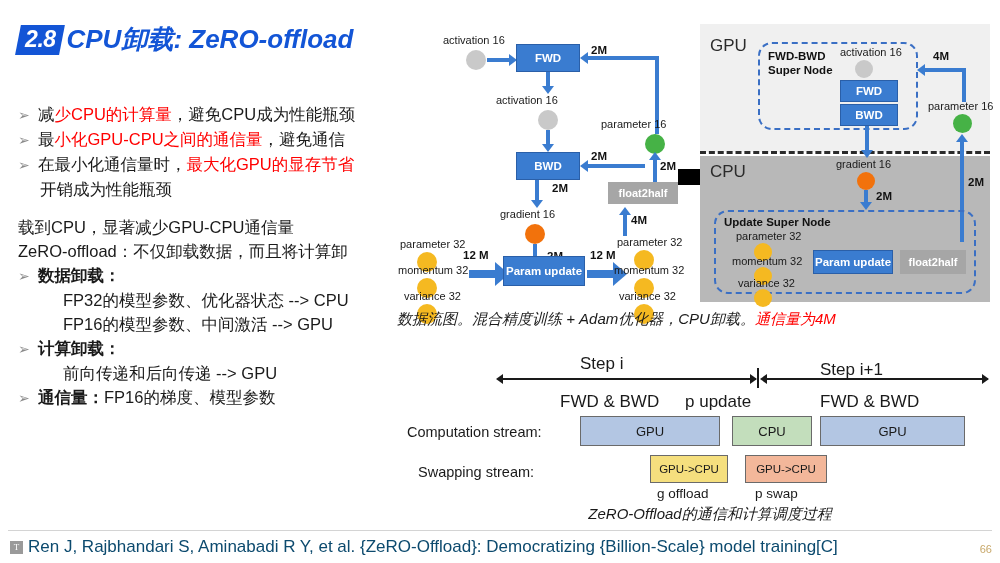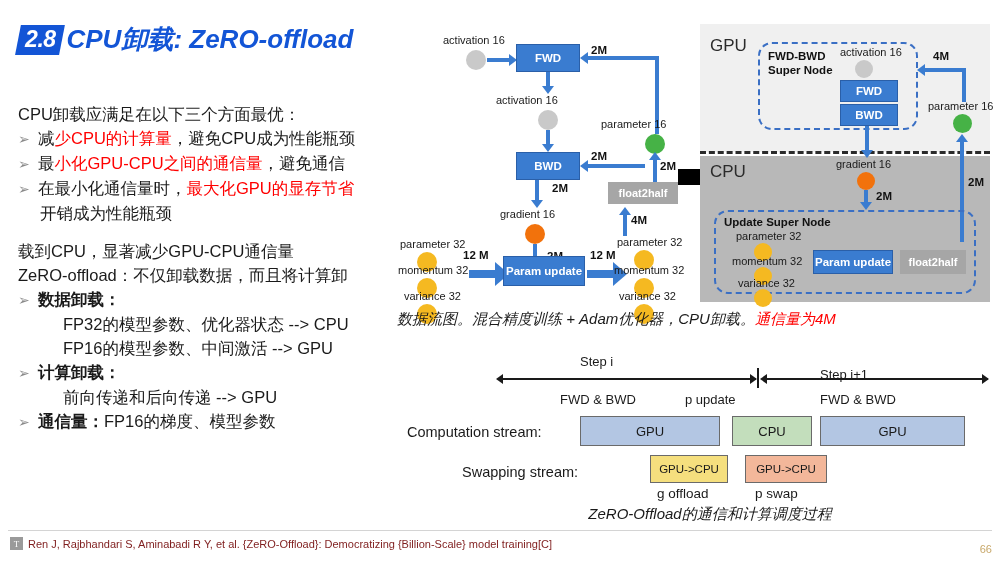--- a/index.html
+++ b/index.html
@@ -78,21 +78,21 @@
   .caption {
     position: absolute; left: 397px; top: 310px; width: 600px;
     font-size: 15px; font-style: italic; color: #1a1a1a; white-space: nowrap;
   }
 
   
   .sched { position: absolute; left: 420px; top: 352px; width: 580px; height: 160px; }
   .axis-line { position: absolute; background: #1a1a1a; height: 2px; }
   .axis-tip { position: absolute; width: 0; height: 0;
               border-top: 5px solid transparent; border-bottom: 5px solid transparent; }
-  .step-lbl { position: absolute; font-size: 13px; color: #1a1a1a; white-space: nowrap; }
+  .step-lbl { position: absolute; font-size: 17px; color: #1a1a1a; white-space: nowrap; }
   .row-lbl { position: absolute; font-size: 14.5px; color: #1a1a1a; white-space: nowrap; }
   .blk {
     position: absolute; display: flex; align-items: center; justify-content: center;
     font-size: 13px; color: #1a1a1a; border: 1px solid #6a6a6a;
   }
   .blk-gpu { background: #b3c6e3; }
   .blk-cpu { background: #c3debc; }
   .blk-yellow { background: #f5df7e; font-size: 11.5px; }
   .blk-salmon { background: #f3b79a; font-size: 11.5px; }
   .sub-lbl { position: absolute; font-size: 13.5px; color: #1a1a1a; white-space: nowrap; }
@@ -102,35 +102,34 @@
   }
 
   
   .footer-rule { position: absolute; left: 8px; top: 530px; width: 984px; height: 1px; background: #d4d4d4; }
   .footer { position: absolute; left: 10px; top: 537px; display: flex; align-items: center; }
   .foot-icon {
     width: 13px; height: 13px; background: #9a9a9a; color: #fff;
     font-size: 9px; display: flex; align-items: center; justify-content: center;
     margin-right: 5px; font-family: "Liberation Serif", serif;
   }
-  .foot-text { font-size: 11px; color: #7f1d1d; white-space: nowrap; }
+  .foot-text { font-size: 17px; color: #0c4a6e; white-space: nowrap; }
   .page-num { position: absolute; right: 8px; top: 543px; font-size: 11px; color: #c8a86a; }
 </style>
 </head>
 <body>
 
 <div class="slide">
 
   <div class="title-row">
     <div class="title-badge"><span>2.8</span></div>
     <div class="title-text">CPU卸载: ZeRO-offload</div>
   </div>
 
   <div class="left-col">
-    <div class="ln">CPU卸载应满足在以下三个方面最优：</div>
 
     <div class="ln">
       <span class="bullet">➢</span><span>减</span><span class="red">少CPU的计算量</span><span>，避免CPU成为性能瓶颈</span>
     </div>
 
     <div class="ln">
       <span class="bullet">➢</span><span>最</span><span class="red">小化GPU-CPU之间的通信量</span><span>，避免通信</span>
     </div>
     <div class="ln">
       <span class="bullet">➢</span><span>在最小化通信量时，</span><span class="red">最大化GPU的显存节省</span>
@@ -298,36 +297,36 @@
     <div class="box-gray abs" style="left:200px; top:226px; width:66px; height:24px;">float2half</div>
   </div>
 
   <div class="caption">
     <span>数据流图。混合精度训练 + Adam优化器，CPU卸载。</span><span class="red">通信量为4M</span>
   </div>
 
   <div class="sched">
 
     <div class="step-lbl" style="left:160px; top:2px;">Step i</div>
-    <div class="step-lbl" style="left:400px; top:15px;">Step i+1</div>
+    <div class="step-lbl" style="left:400px; top:8px;">Step i+1</div>
 
     <div class="axis-line" style="left:82px; top:26px; width:254px;"></div>
     <div class="axis-tip" style="left:76px; top:22px; border-right:7px solid #1a1a1a;"></div>
     <div class="axis-tip" style="left:330px; top:22px; border-left:7px solid #1a1a1a;"></div>
     <div class="axis-line" style="left:337px; top:16px; width:2px; height:20px;"></div>
     <div class="axis-line" style="left:342px; top:26px; width:226px;"></div>
     <div class="axis-tip" style="left:340px; top:22px; border-right:7px solid #1a1a1a;"></div>
     <div class="axis-tip" style="left:562px; top:22px; border-left:7px solid #1a1a1a;"></div>
 
     <div class="step-lbl" style="left:140px; top:40px;">FWD &amp; BWD</div>
     <div class="step-lbl" style="left:265px; top:40px;">p update</div>
     <div class="step-lbl" style="left:400px; top:40px;">FWD &amp; BWD</div>
 
     <div class="row-lbl" style="left:-13px; top:72px;">Computation stream:</div>
-    <div class="row-lbl" style="left:-2px; top:112px;margin-left:44px;">Swapping stream:</div>
+    <div class="row-lbl" style="left:-2px; top:112px;">Swapping stream:</div>
 
     <div class="blk blk-gpu" style="left:160px; top:64px; width:140px; height:30px;">GPU</div>
     <div class="blk blk-cpu" style="left:312px; top:64px; width:80px; height:30px;">CPU</div>
     <div class="blk blk-gpu" style="left:400px; top:64px; width:145px; height:30px;">GPU</div>
 
     <div class="blk blk-yellow" style="left:230px; top:103px; width:78px; height:28px;">GPU-&gt;CPU</div>
     <div class="blk blk-salmon" style="left:325px; top:103px; width:82px; height:28px;">GPU-&gt;CPU</div>
 
     <div class="sub-lbl" style="left:237px; top:134px;">g offload</div>
     <div class="sub-lbl" style="left:335px; top:134px;">p swap</div>

